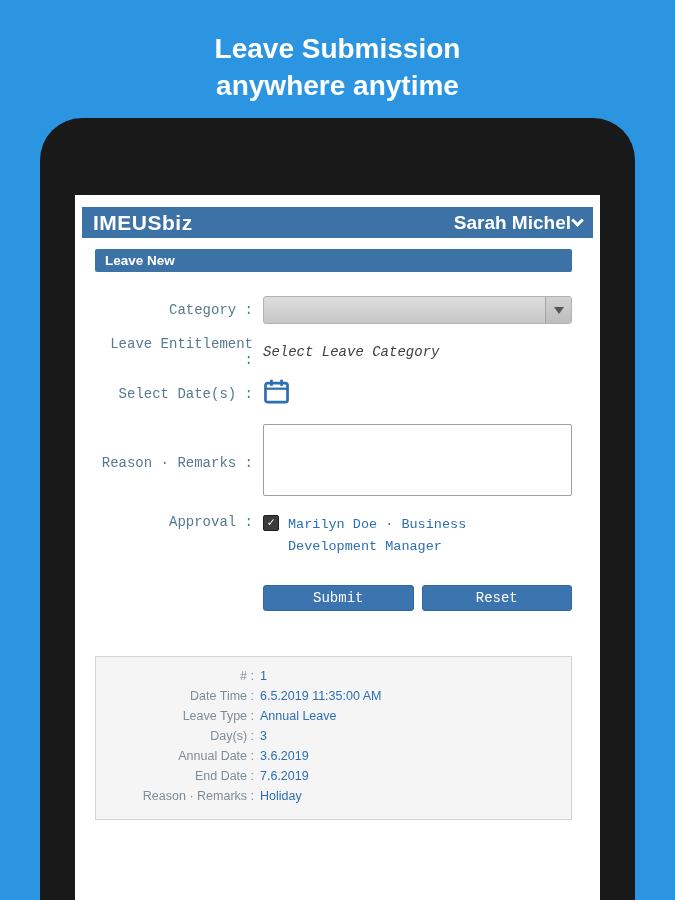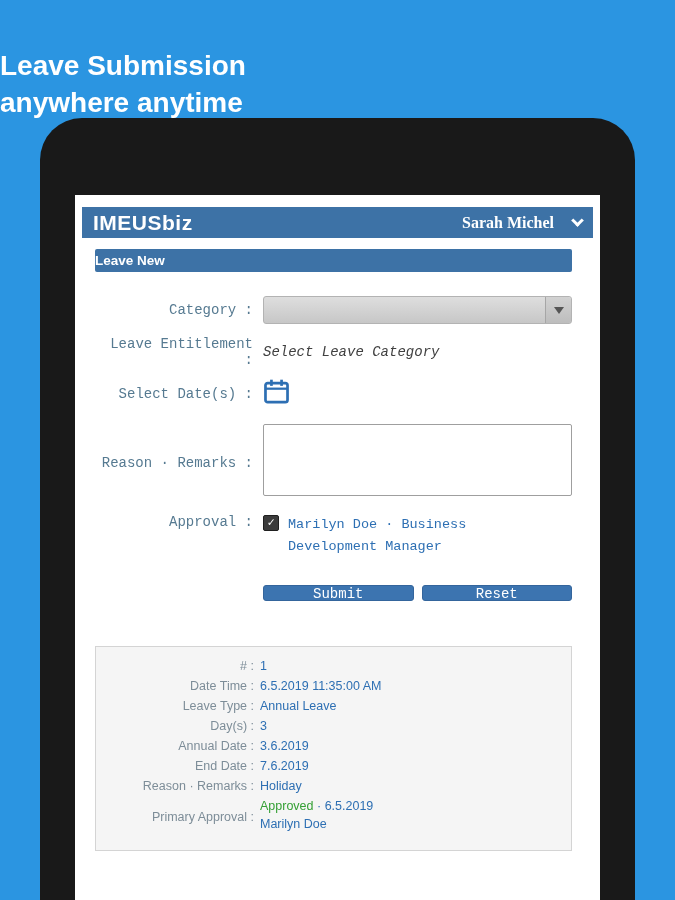--- a/index.html
+++ b/index.html
@@ -1,42 +1,42 @@
 <!DOCTYPE html>
 <html><head>
 <meta charset="utf-8">
 <style>
   * { margin:0; padding:0; box-sizing:border-box; }
   html,body { width:675px; height:900px; }
   body { font-family:"Liberation Sans", sans-serif; }
 
   .canvas { position:relative; width:675px; height:900px; background:#2b95e1; overflow:hidden; }
 
-  .promo-title { position:absolute; top:47px; left:0; width:100%; text-align:left;
+  .promo-title { position:absolute; top:30px; left:0; width:100%; text-align:center;
                  color:#ffffff; font-size:28px; line-height:37px; font-weight:600; }
 
   .tablet { position:absolute; left:40px; top:118px; width:595px; height:782px;
             background:#191919; border-radius:42px 42px 0 0; }
 
   .screen { position:absolute; left:35px; top:77px; width:525px; height:705px;
             background:#ffffff; display:flex; flex-direction:column; overflow:hidden; }
 
   
   .app-header { margin:12px 7px 0; height:31px; background:#3d72a6; display:flex;
                 align-items:center; justify-content:space-between; padding:0 11px; flex-shrink:0; }
   .logo { color:#fff; font-size:21px; font-weight:bold; letter-spacing:.5px; }
-  .user-menu { display:flex; align-items:center; gap:19px; color:#fff; font-size:16px;
-               font-weight:bold; cursor:pointer;font-family:Liberation Serif, serif; }
+  .user-menu { display:flex; align-items:center; gap:2px; color:#fff; font-size:19px;
+               font-weight:bold; cursor:pointer; }
   .chev { width:9px; height:9px; border-right:3px solid #fff; border-bottom:3px solid #fff;
           transform:rotate(45deg); margin-top:-5px; }
 
   
   .section-bar { margin:0 28px 0 20px; height:23px; background:#3d72a6; color:#fff;
                  font-size:13.5px; font-weight:bold; display:flex; align-items:center;
-                 border-radius:2px; flex-shrink:0; }
+                 padding-left:10px; border-radius:2px; flex-shrink:0; }
   .leave-new-bar { margin-top:11px; }
   .history-bar { margin-top:36px; }
 
   
   .form { margin:24px 28px 0 20px; flex-shrink:0;font-family:Liberation Mono, monospace; }
   .frow { display:flex; align-items:center; }
   .f-label { width:158px; text-align:right; color:#567a91; font-size:14px; flex-shrink:0; }
   .f-field { flex:1; margin-left:10px; }
   .row-category { margin-bottom:12px; }
   .row-entitlement { margin-bottom:10px; }
@@ -59,21 +59,21 @@
   .textarea { width:100%; height:72px; border:1px solid #9f9f9f; border-radius:2px;
               resize:none; font-family:inherit; font-size:13px; padding:5px; background:#fff; }
 
   .approval-field { display:flex; align-items:flex-start; gap:9px; }
   .checkbox { width:16px; height:16px; background:#3b3b3b; border:1px solid #1f1f1f;
               border-radius:2px; color:#fff; font-size:12px; line-height:1; display:flex;
               align-items:center; justify-content:center; margin-top:1px; cursor:pointer; flex-shrink:0; }
   .approver-text { color:#2d6fb3; font-size:13.5px; line-height:22px; width:232px; }
 
   .row-buttons { padding-left:168px; display:flex; margin-bottom:36px; }
-  .btn { flex:1; height:16px; background:#3c74b0; border:1px solid #34659c; border-radius:3px;
+  .btn { flex:1; height:26px; background:#3c74b0; border:1px solid #34659c; border-radius:3px;
          color:#fff; font-size:14px; font-family:inherit; cursor:pointer; }
   .btn + .btn { margin-left:8px; }
 
   
   .history-card { margin:9px 28px 0 20px; background:#f5f5f5; border:1px solid #d4d4d4;
                   padding:12px 10px 10px; flex-shrink:0; }
   .hrow { display:flex; align-items:center; margin-bottom:5px; font-size:12.5px; line-height:15px; }
   .h-label { width:148px; text-align:right; color:#7d8d98; flex-shrink:0; }
   .h-value { margin-left:6px; color:#2d6fb3; }
   .h-blue { color:#2d6fb3; }
@@ -182,27 +182,17 @@
           <div class="h-value">3.6.2019</div>
         </div>
         <div class="hrow">
           <div class="h-label">End Date :</div>
           <div class="h-value">7.6.2019</div>
         </div>
         <div class="hrow">
           <div class="h-label">Reason · Remarks :</div>
           <div class="h-value">Holiday</div>
         </div>
-        <div class="hrow">
-          <div class="h-label">Primary Approval :</div>
-          <div class="h-value-block">
-            <div>
-              <span class="approved">Approved</span>
-              <span class="h-blue">· 6.5.2019</span>
-            </div>
-            <div class="h-blue">Marilyn Doe</div>
-          </div>
-        </div>
       </div>
 
     </div>
   </div>
 </div>
 
 </body></html>

